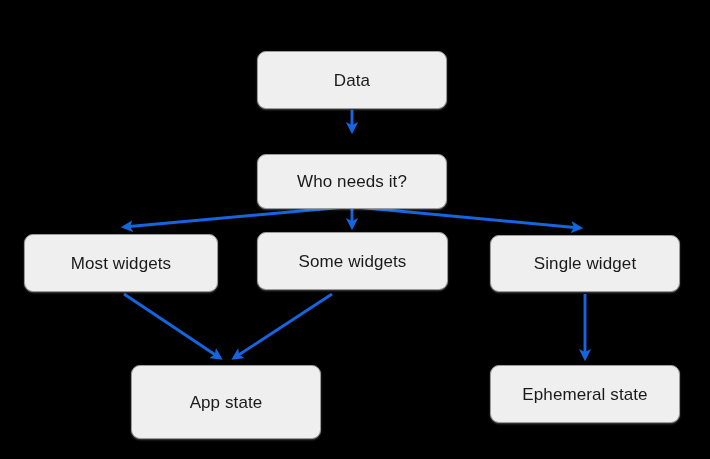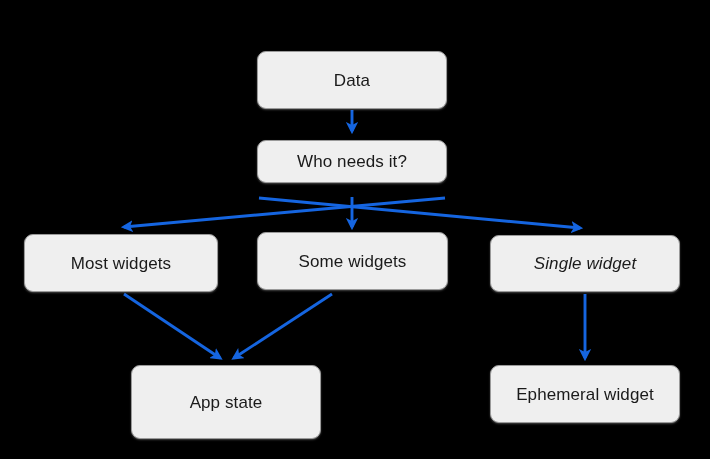--- a/index.html
+++ b/index.html
@@ -64,37 +64,37 @@
       <line x1="124" y1="294" x2="220" y2="358"></line>
       <line x1="332" y1="294" x2="234" y2="358"></line>
       <line x1="585" y1="294" x2="585" y2="358"></line>
     </g>
   </svg>
 
   <div class="node" style="left:257px; top:51px; width:190px; height:58px;">
     <span class="node-label">Data</span>
   </div>
 
-  <div class="node" style="left:257px; top:140px; width:190px; height:43px;">
+  <div class="node" style="left:257px; top:154px; width:190px; height:55px;">
     <span class="node-label">Who needs it?</span>
   </div>
 
   <div class="node" style="left:24px; top:234px; width:194px; height:58px;text-align:center;">
     <span class="node-label">Most widgets</span>
   </div>
 
   <div class="node" style="left:257px; top:232px; width:191px; height:58px;">
     <span class="node-label">Some widgets</span>
   </div>
 
-  <div class="node" style="left:490px; top:235px; width:190px; height:57px;font-style:italic;">
+  <div class="node" style="left:490px; top:235px; width:190px; height:57px;">
     <span class="node-label">Single widget</span>
   </div>
 
   <div class="node" style="left:131px; top:365px; width:190px; height:74px;">
     <span class="node-label">App state</span>
   </div>
 
   <div class="node" style="left:490px; top:365px; width:190px; height:58px;">
-    <span class="node-label">Ephemeral widget</span>
+    <span class="node-label">Ephemeral state</span>
   </div>
 
 </div>
 
 </body></html>

